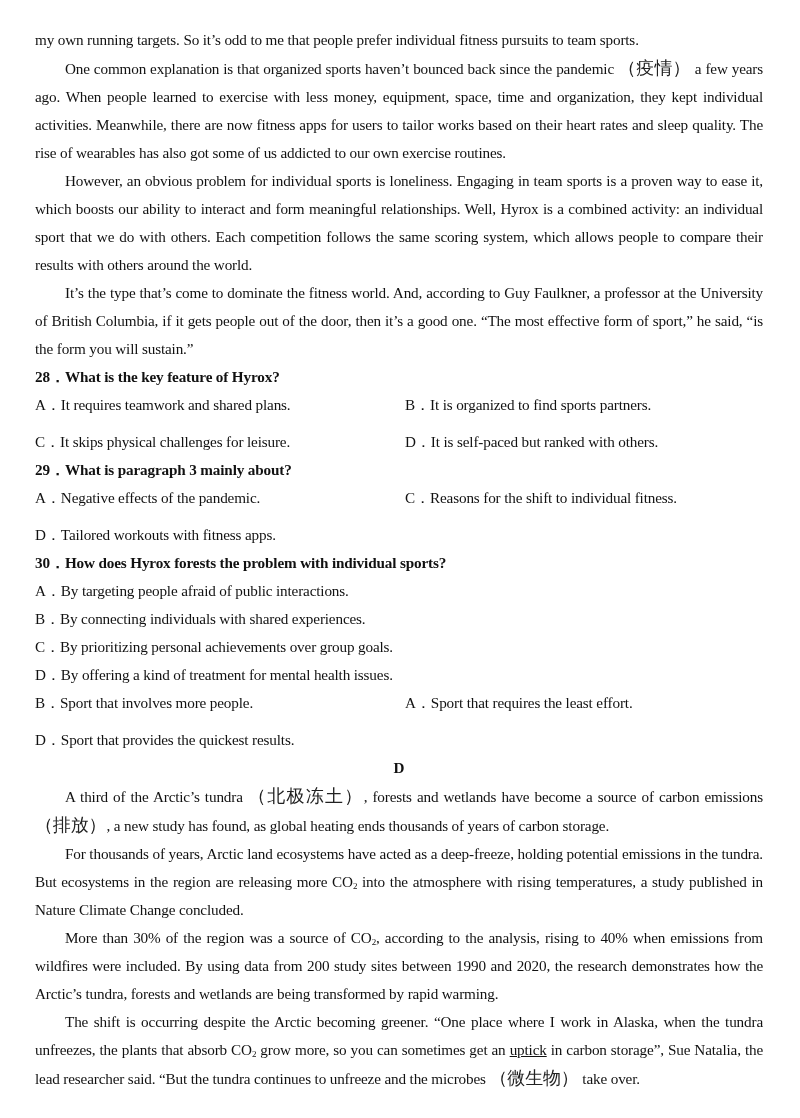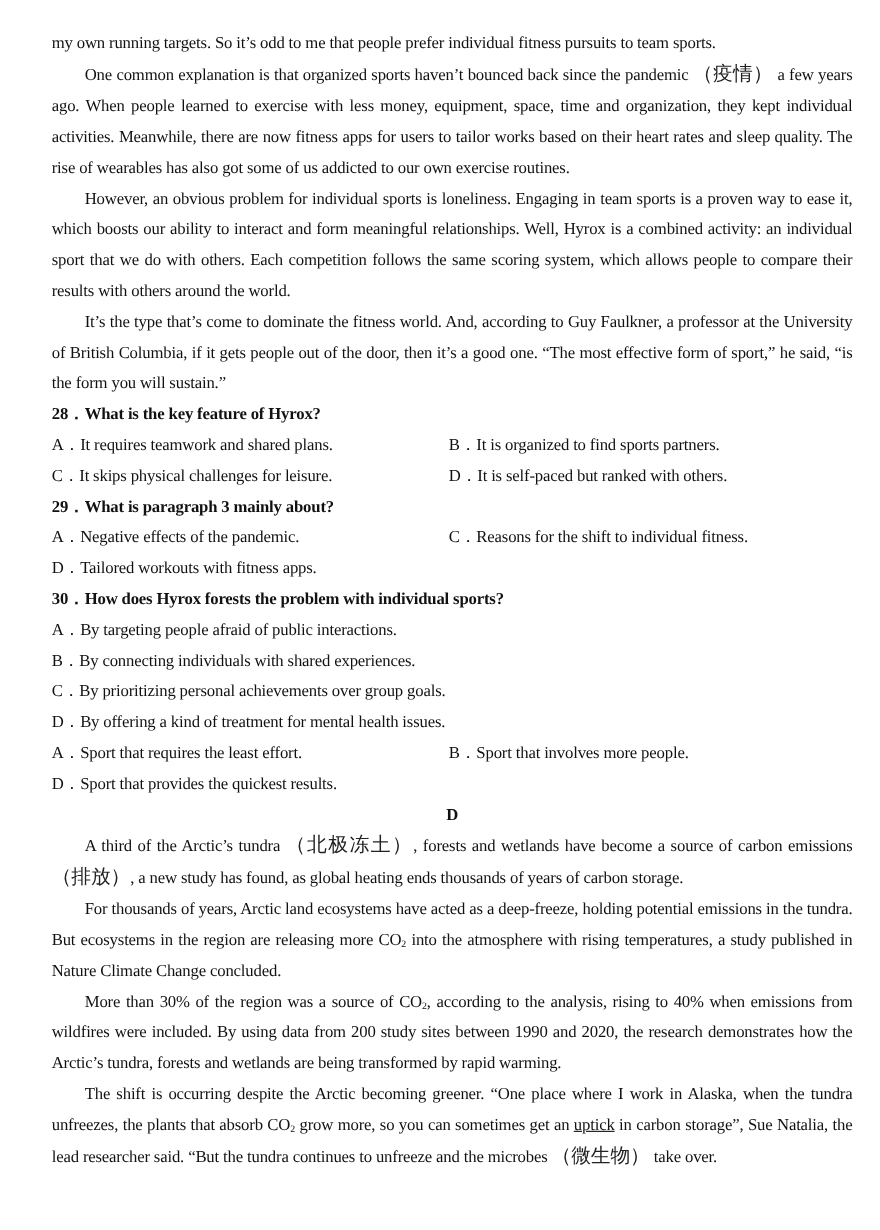--- a/index.html
+++ b/index.html
@@ -16,37 +16,37 @@
     color: #111111;
   }
   .page {
     position: absolute;
     left: 35px;
     top: 26px;
     width: 728px;
     font-size: 15.2px;
     line-height: 28px;
     letter-spacing: -0.15px;
-    margin-left: 12px;
   }
   .para {
     margin: 0;
     text-align: justify;
     text-indent: 30px;
   }
   .para.noindent {
     text-indent: 0;
   }
   .question {
     margin: 0;
     font-weight: bold;
   }
   .opts-2col {
     display: grid;
     grid-template-columns: 361px 367px;
+    gap: 9px;
   }
   .opt {
     white-space: nowrap;
   }
   .opt-letter {
     display: inline-block;
   }
   .section-head {
     text-align: center;
     font-weight: bold;
@@ -105,22 +105,22 @@
       <div>
         <div class="opt"><span class="opt-letter">A．</span><span>By targeting people afraid of public interactions.</span></div>
         <div class="opt"><span class="opt-letter">B．</span><span>By connecting individuals with shared experiences.</span></div>
         <div class="opt"><span class="opt-letter">C．</span><span>By prioritizing personal achievements over group goals.</span></div>
         <div class="opt"><span class="opt-letter">D．</span><span>By offering a kind of treatment for mental health issues.</span></div>
       </div>
     </div>
 
     <div>
       <div class="opts-2col">
+        <div class="opt"><span class="opt-letter">B．</span><span>Sport that involves more people.</span></div>
         <div class="opt"><span class="opt-letter">A．</span><span>Sport that requires the least effort.</span></div>
-        <div class="opt"><span class="opt-letter">B．</span><span>Sport that involves more people.</span></div>
         <div class="opt"><span class="opt-letter">D．</span><span>Sport that provides the quickest results.</span></div>
       </div>
     </div>
   </div>
 
   <p class="section-head">D</p>
 
   <p class="para"><span>A third of the Arctic’s tundra </span><span class="cn">（北极冻土）</span><span>, forests and wetlands have become a source of carbon emissions </span><span class="cn">（排放）</span><span>, a new study has found, as global heating ends thousands of years of carbon storage.</span></p>
 
   <p class="para"><span>For thousands of years, Arctic land ecosystems have acted as a deep-freeze, holding potential emissions in the tundra. But ecosystems in the region are releasing more CO</span><sub>2</sub><span> into the atmosphere with rising temperatures, a study published in Nature Climate Change concluded.</span></p>

